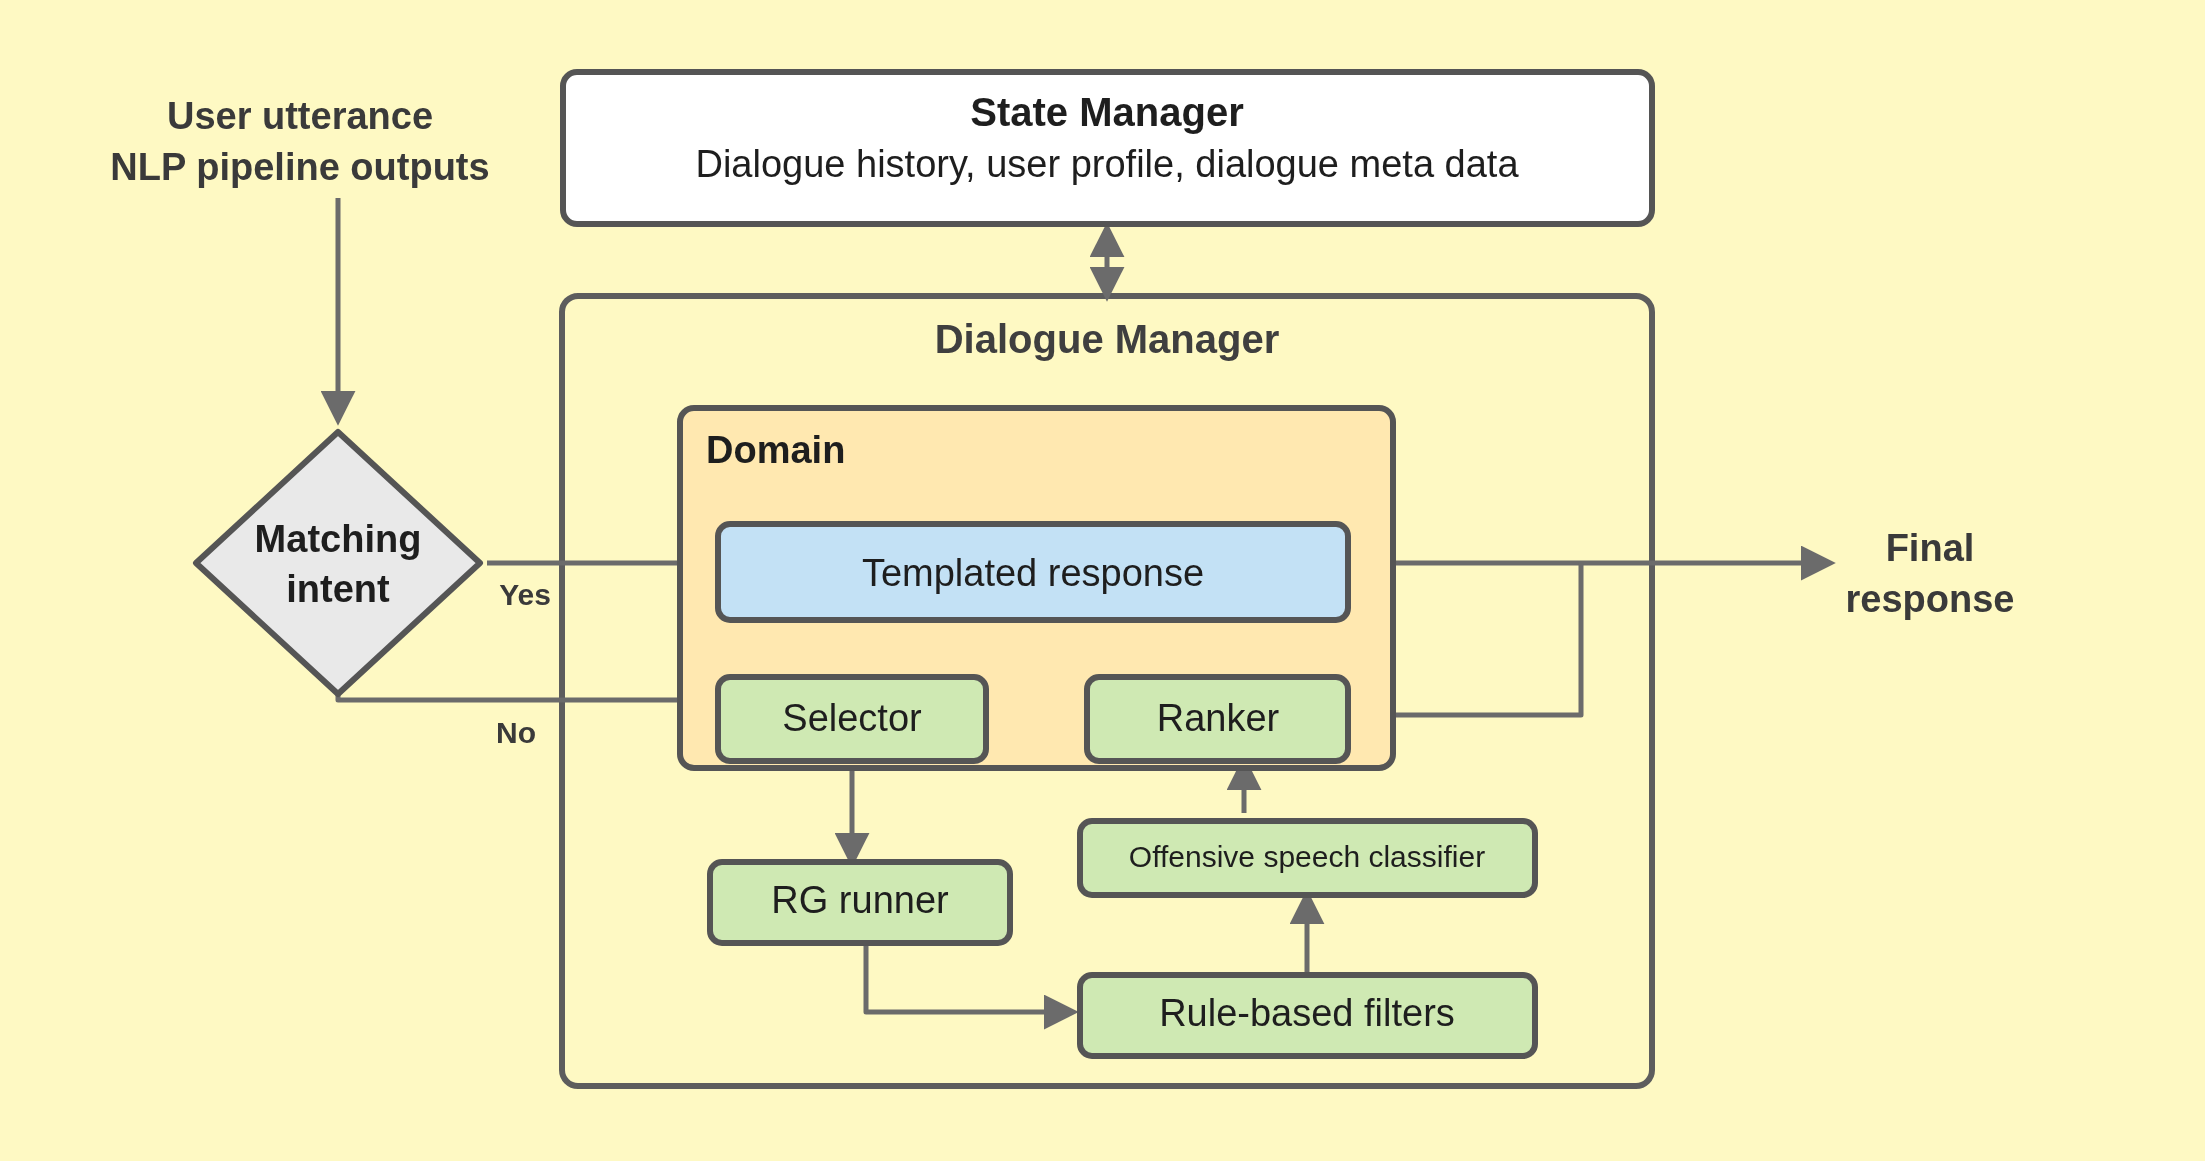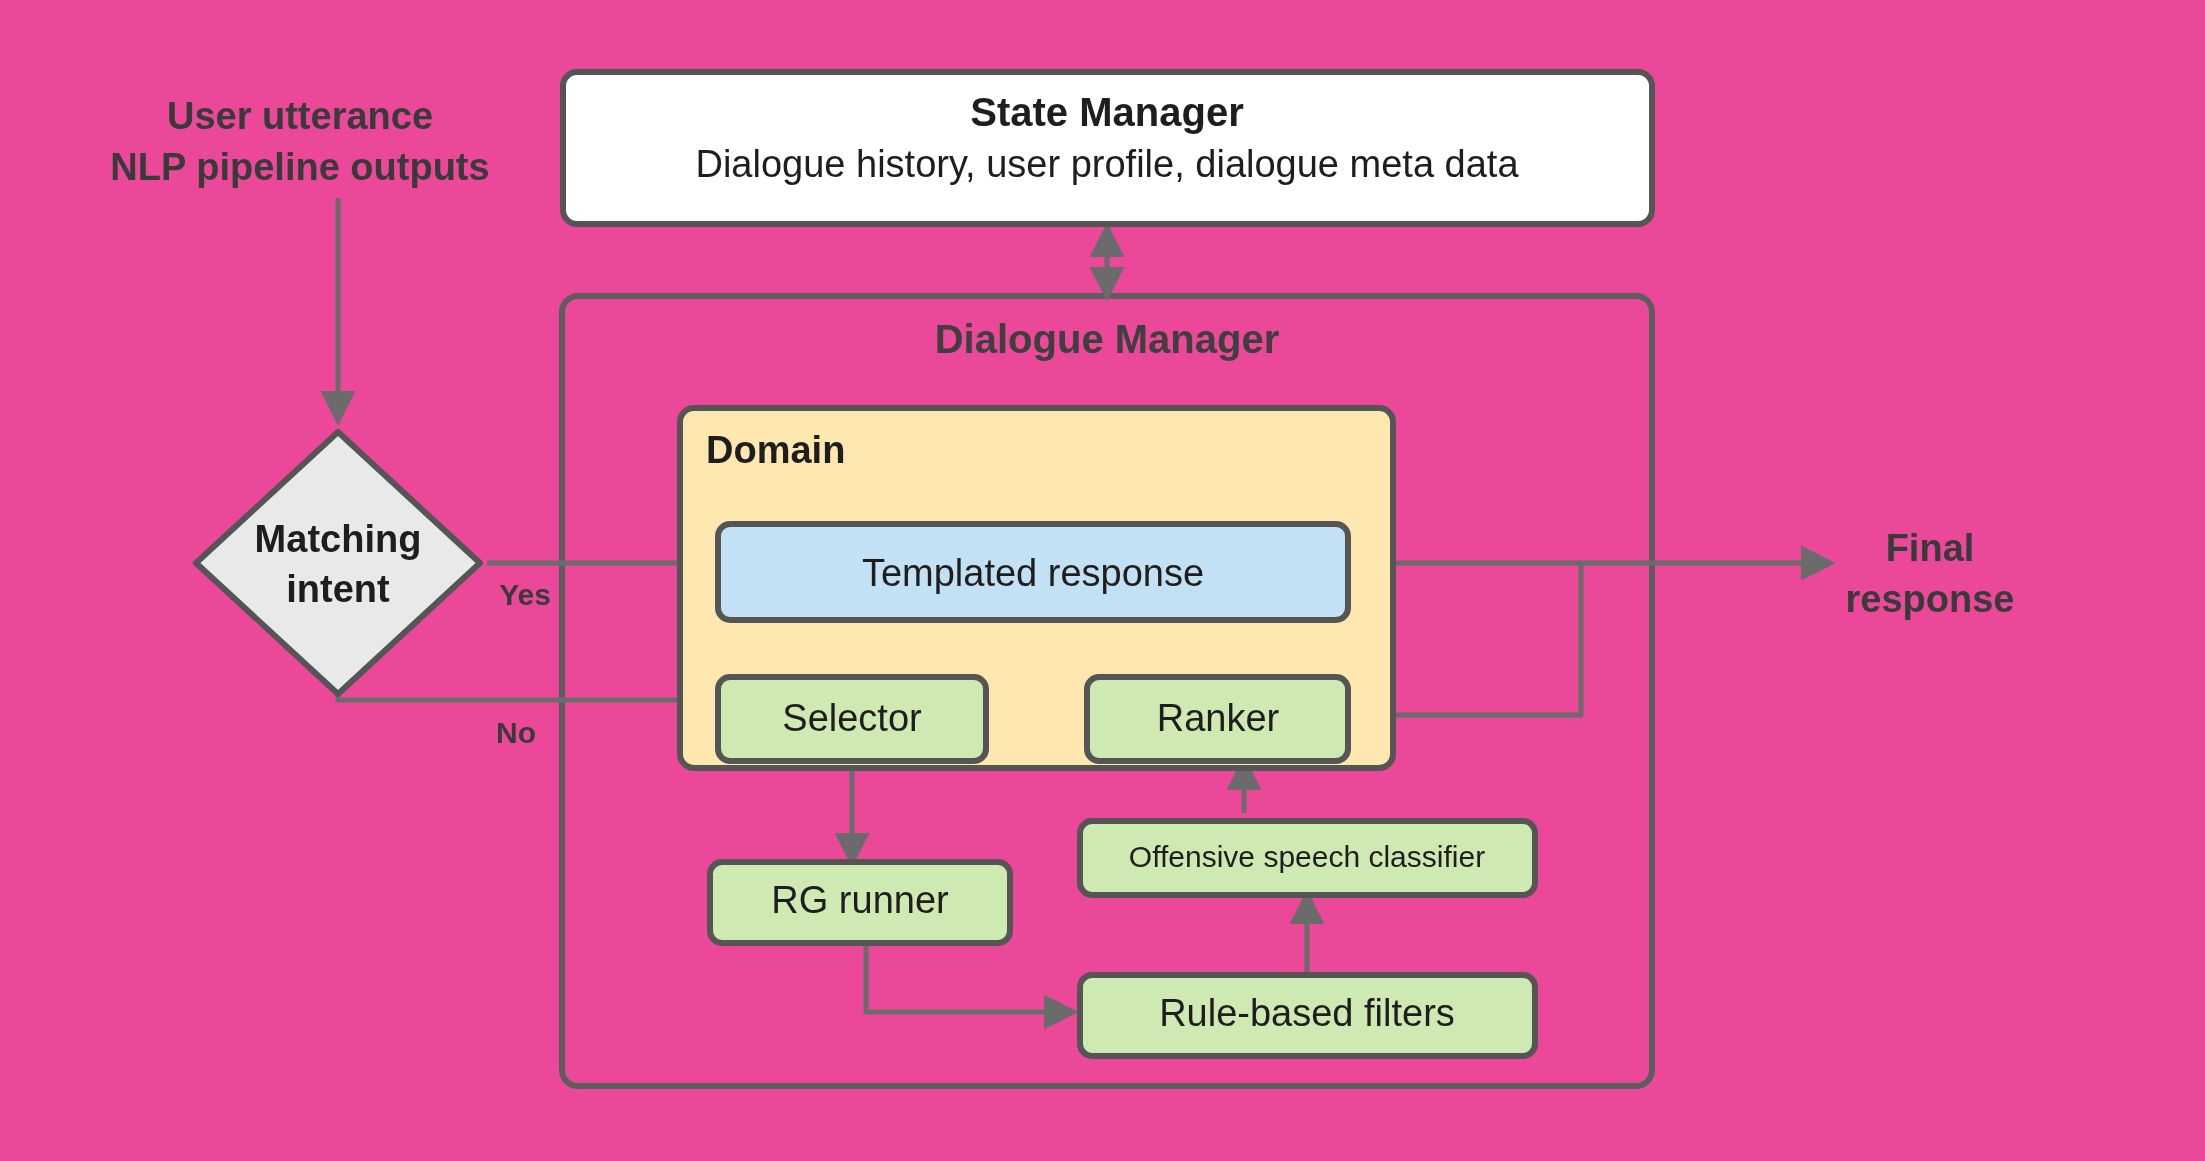--- a/index.html
+++ b/index.html
@@ -4,21 +4,21 @@
 <style>
   html, body {
     margin: 0;
     padding: 0;
     background: #000000;
   }
   #stage {
     position: relative;
     width: 2205px;
     height: 1161px;
-    background: #ec4899;
+    background: #fef9c3;
     overflow: hidden;
     font-family: "Liberation Sans", sans-serif;
   }
   svg.diagram {
     position: absolute;
     inset: 0;
     width: 2205px;
     height: 1161px;
     display: block;
   }

